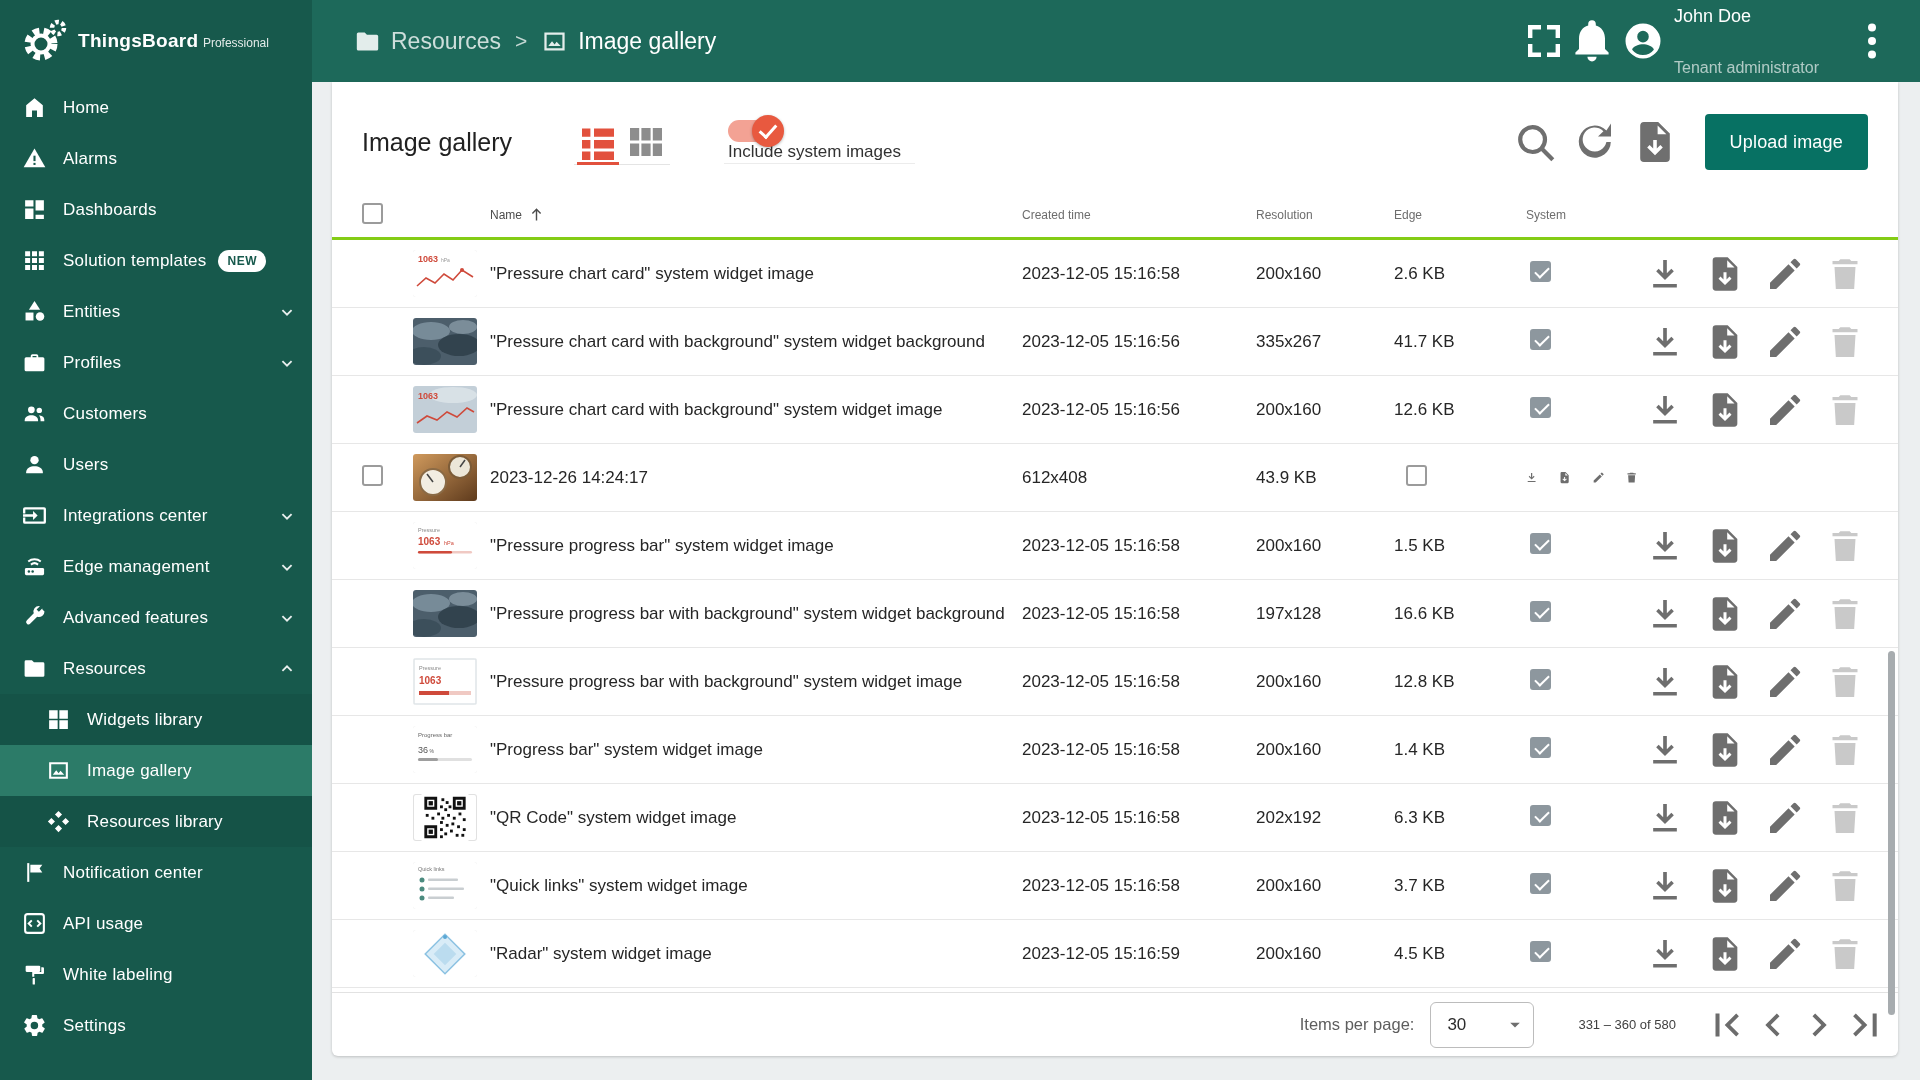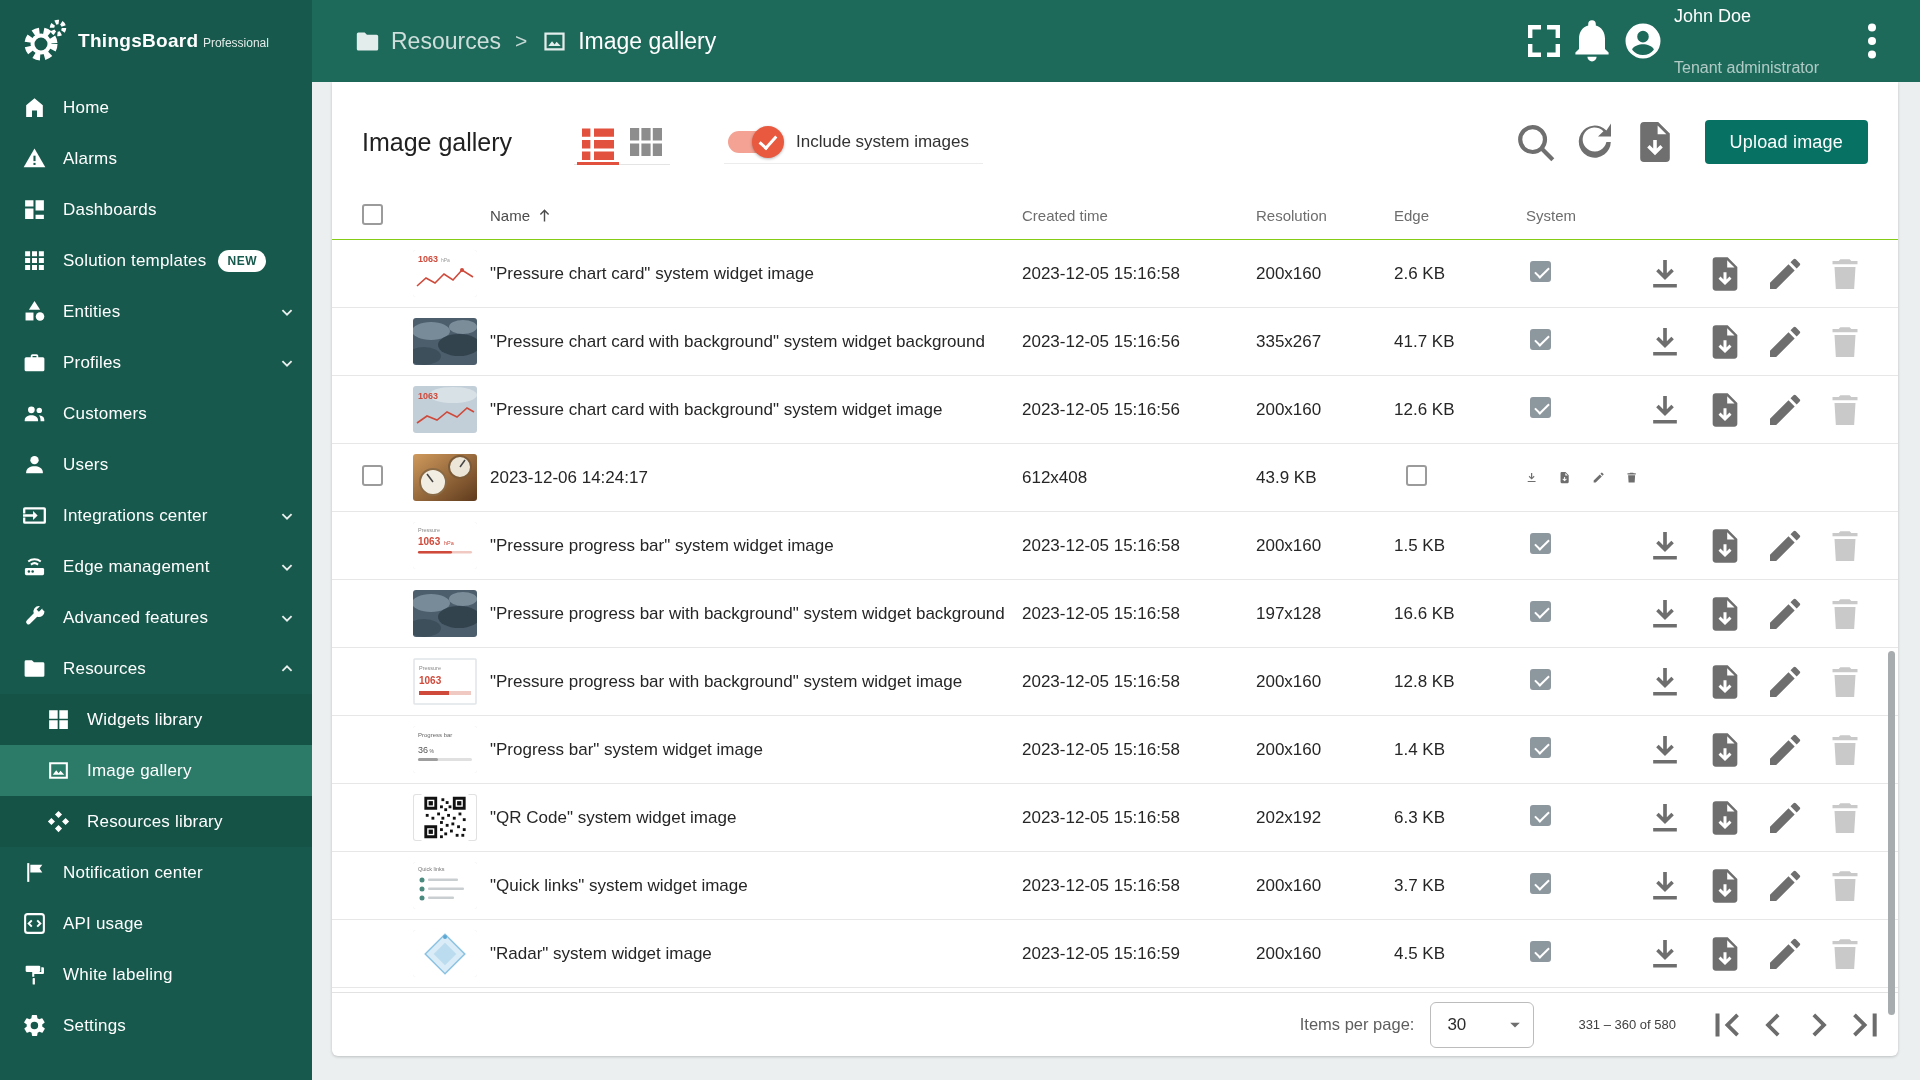--- a/index.html
+++ b/index.html
@@ -48,35 +48,35 @@
   .card { background:#fff; height:100%; border-radius:0 0 6px 6px; box-shadow:0 1px 3px rgba(0,0,0,.2); position:relative; display:flex; flex-direction:column; overflow:hidden; }
 
   
   .card-toolbar { height:110px; padding:10px 30px 0 30px; display:flex; align-items:center; flex:none; }
   .page-title { font-size:25px; color:#212121; font-weight:400; }
   .view-toggle { display:flex; margin-left:62px; border-bottom:1px solid #e4e4e4; align-self:center; }
   .view-btn { width:48px; height:44px; display:flex; align-items:center; justify-content:center; color:#8d8d8d; position:relative; cursor:pointer; }
   .view-btn svg { width:28px; height:28px; }
   .view-btn.active { color:#e2513d; }
   .view-btn.active::after { content:""; position:absolute; left:3px; right:3px; bottom:-1px; height:3px; background:#e2513d; }
-  .include-group { display:flex; align-items:center; margin-left:54px; height:44px; border-bottom:1px solid #ececec; padding:0 14px 0 4px; }
+  .include-group { display:flex; margin-left:54px; height:44px; border-bottom:1px solid #ececec; padding:0 14px 0 4px;flex-direction:column; }
   .switch { width:52px; height:22px; border-radius:11px; background:#f5a röd;}
   .switch { width:52px; height:22px; border-radius:11px; background:#f3a294; position:relative; margin-right:16px; cursor:pointer; flex:none; }
   .switch-thumb { position:absolute; right:-4px; top:-5px; width:32px; height:32px; border-radius:50%; background:#e8593f; box-shadow:0 1px 3px rgba(0,0,0,.3); }
   .switch-thumb::after { content:""; position:absolute; left:11px; top:6px; width:7px; height:14px; border:solid #fff; border-width:0 3px 3px 0; transform:rotate(42deg); }
   .include-label { font-size:17px; color:#323232; white-space:nowrap; }
   .toolbar-actions { margin-left:auto; display:flex; align-items:center; }
   .tool-iconbtn { width:48px; height:48px; display:flex; align-items:center; justify-content:center; color:#6f6f6f; cursor:pointer; margin-left:12px; }
   .tool-iconbtn svg { width:27px; height:27px; }
-  .upload-btn { margin-left:26px; height:44px; padding:0 25px; background:#077163; color:#fff; font-size:18px; font-weight:500; border:none; border-radius:4px; letter-spacing:.2px; cursor:pointer; font-family:inherit; }
+  .upload-btn { margin-left:26px; height:56px; padding:0 25px; background:#077163; color:#fff; font-size:18px; font-weight:500; border:none; border-radius:4px; letter-spacing:.2px; cursor:pointer; font-family:inherit; }
 
   
   .table { flex:1; min-height:0; display:flex; flex-direction:column; }
   .thead, .trow { display:grid; grid-template-columns:72px 86px 1fr 234px 138px 124px 120px 260px; align-items:center; }
-  .thead { height:48px; color:#6d6d6d; font-size:15px; border-bottom:1px solid #84cc16; flex:none; }
+  .thead { height:48px; color:#6d6d6d; font-size:12px; border-bottom:3px solid #84cc16; flex:none; }
   .th { white-space:nowrap; cursor:pointer; }
   .th-name { display:flex; align-items:center; gap:5px; color:#4c4c4c; }
   .sort-ic { width:19px; height:19px; color:#4c4c4c; }
   .sort-ic svg { width:100%; height:100%; }
   .th-sys { padding-left:8px; }
   .trow { height:68px; border-bottom:1px solid #e7e7e7; font-size:17px; color:#262626; cursor:pointer; }
   .cell { white-space:nowrap; overflow:hidden; text-overflow:ellipsis; padding-right:12px; }
   .cb { display:inline-block; width:21px; height:21px; border:2px solid #9b9b9b; border-radius:3px; position:relative; background:#fff; cursor:pointer; }
   .cb.checked { background:#8d979e; border-color:#8d979e; }
   .cb.checked::after { content:""; position:absolute; left:6px; top:1px; width:6px; height:12px; border:solid #fff; border-width:0 2.5px 2.5px 0; transform:rotate(45deg); }
@@ -567,21 +567,21 @@
                         </linearGradient>
                       </defs>
                       <rect width="64" height="47" fill="url(#g_ga)"></rect>
                       <circle cx="20" cy="28" r="13" fill="#f2ede2" stroke="#8a6a45" stroke-width="2"></circle>
                       <path d="M20 28 14 20" stroke="#444" stroke-width="1.5"></path>
                       <circle cx="47" cy="13" r="11" fill="#ece6d8" stroke="#7c5c38" stroke-width="2"></circle>
                       <path d="M47 13 52 6" stroke="#444" stroke-width="1.5"></path>
                     </svg>
                   </span>
                 </div>
-    <div class="cell">2023-12-06 14:24:17</div>
+    <div class="cell">2023-12-26 14:24:17</div>
     <div class="cell">612x408</div>
     <div class="cell">43.9 KB</div>
     <div class="cell-sys"><span class="cb sys-cb"></span></div>
     <div class="actions">
       <span class="act-btn">
                     <span style="display:flex">
                       <svg viewBox="0 0 24 24" style="width: 100%; height: 100%;">
                         <path fill="currentColor" d="m12 15.6-5.3-5.3 1.5-1.5 2.7 2.8V3.6h2.2v8l2.7-2.8 1.5 1.5zM4.9 18h14.2v2.1H4.9z"></path>
                       </svg>
                     </span>

